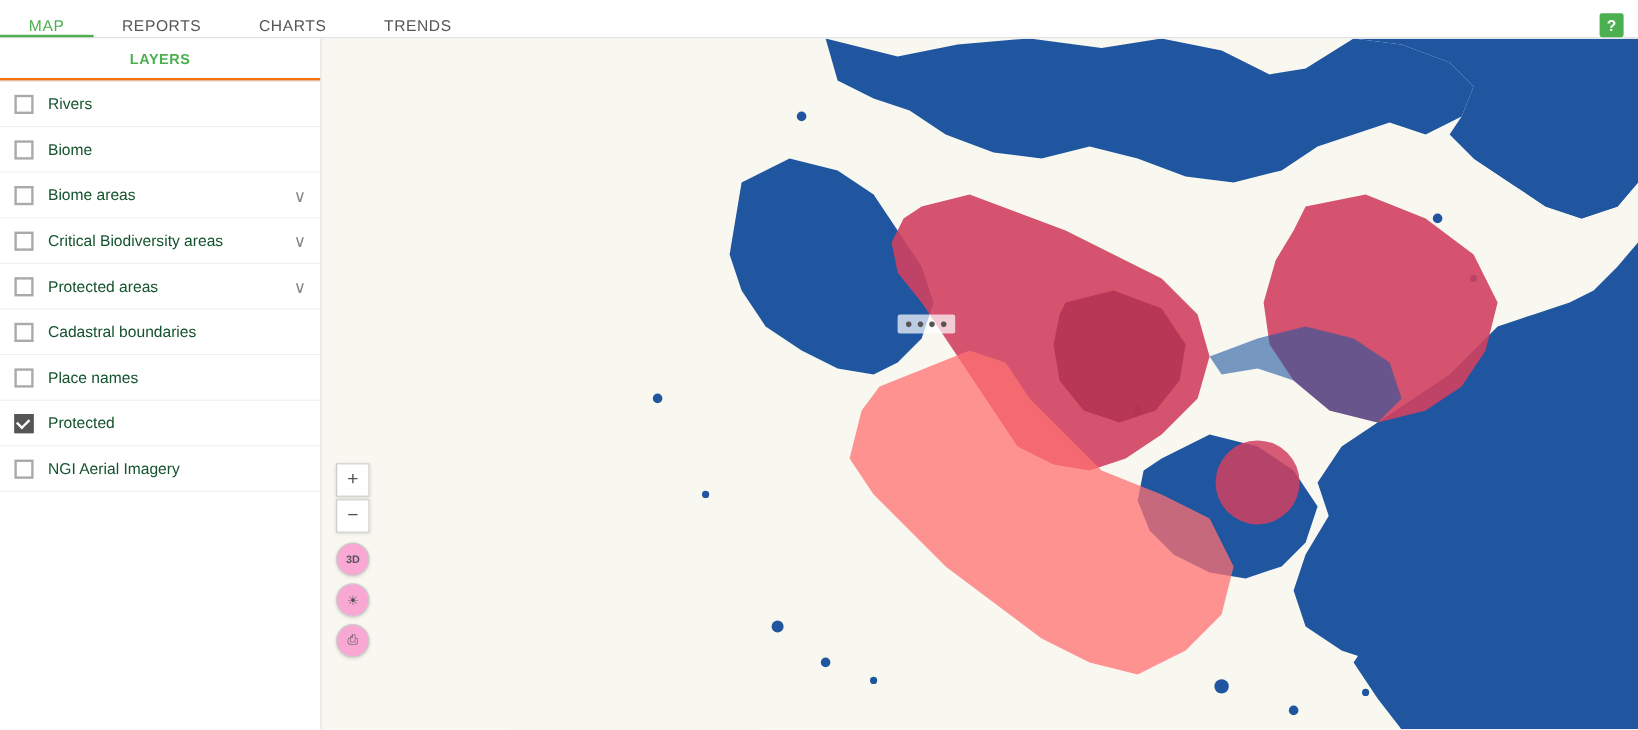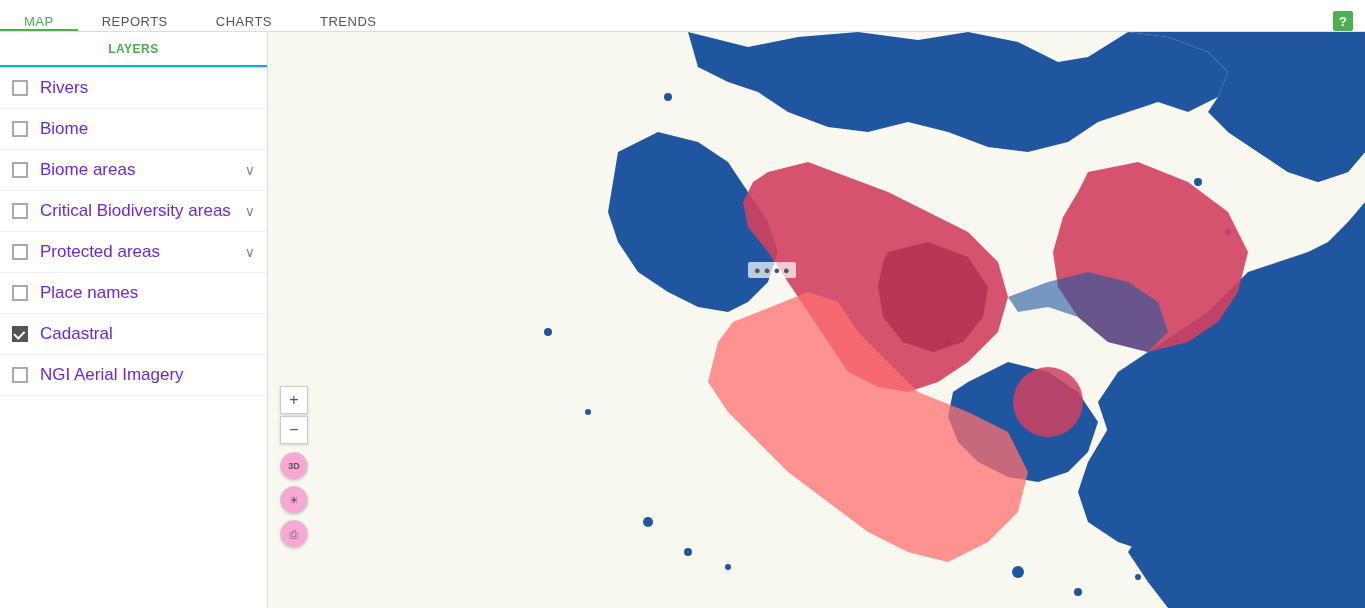--- a/index.html
+++ b/index.html
@@ -76,21 +76,21 @@
       font-size: 12px;
       font-weight: 600;
       text-transform: uppercase;
       cursor: pointer;
       color: #555;
       letter-spacing: 0.5px;
       border-bottom: 2px solid transparent;
     }
     .sidebar-tab.active {
       color: #4caf50;
-      border-bottom: 2px solid #0ea5e9;
+      border-bottom: 2px solid #f97316;
       text-align: right;
     }
 
     .layer-item {
       display: flex;
       align-items: center;
       padding: 10px 12px;
       border-bottom: 1px solid #f0f0f0;
       cursor: pointer;
       min-height: 38px;
@@ -115,22 +115,22 @@
       content: '';
       width: 8px;
       height: 5px;
       border-left: 2px solid white;
       border-bottom: 2px solid white;
       transform: rotate(-45deg) translateY(-1px);
       display: block;
     }
 
     .layer-label {
-      font-size: 17px;
-      color: #6d28d9;
+      font-size: 13px;
+      color: #14532d;
       flex: 1;
     }
     .layer-arrow {
       font-size: 14px;
       color: #888;
       margin-left: 4px;
     }
 
     
     .map-area {
@@ -231,25 +231,29 @@
           <span class="layer-label">Critical Biodiversity areas</span>
           <span class="layer-arrow">∨</span>
         </div>
         <div class="layer-item">
           <div class="checkbox"></div>
           <span class="layer-label">Protected areas</span>
           <span class="layer-arrow">∨</span>
         </div>
         <div class="layer-item">
           <div class="checkbox"></div>
+          <span class="layer-label">Cadastral boundaries</span>
+        </div>
+        <div class="layer-item">
+          <div class="checkbox"></div>
           <span class="layer-label">Place names</span>
         </div>
         <div class="layer-item">
           <div class="checkbox checked"></div>
-          <span class="layer-label">Cadastral</span>
+          <span class="layer-label">Protected</span>
         </div>
         <div class="layer-item">
           <div class="checkbox"></div>
           <span class="layer-label">NGI Aerial Imagery</span>
         </div>
       </div>
   </div>
 
   <div class="map-area">
     

